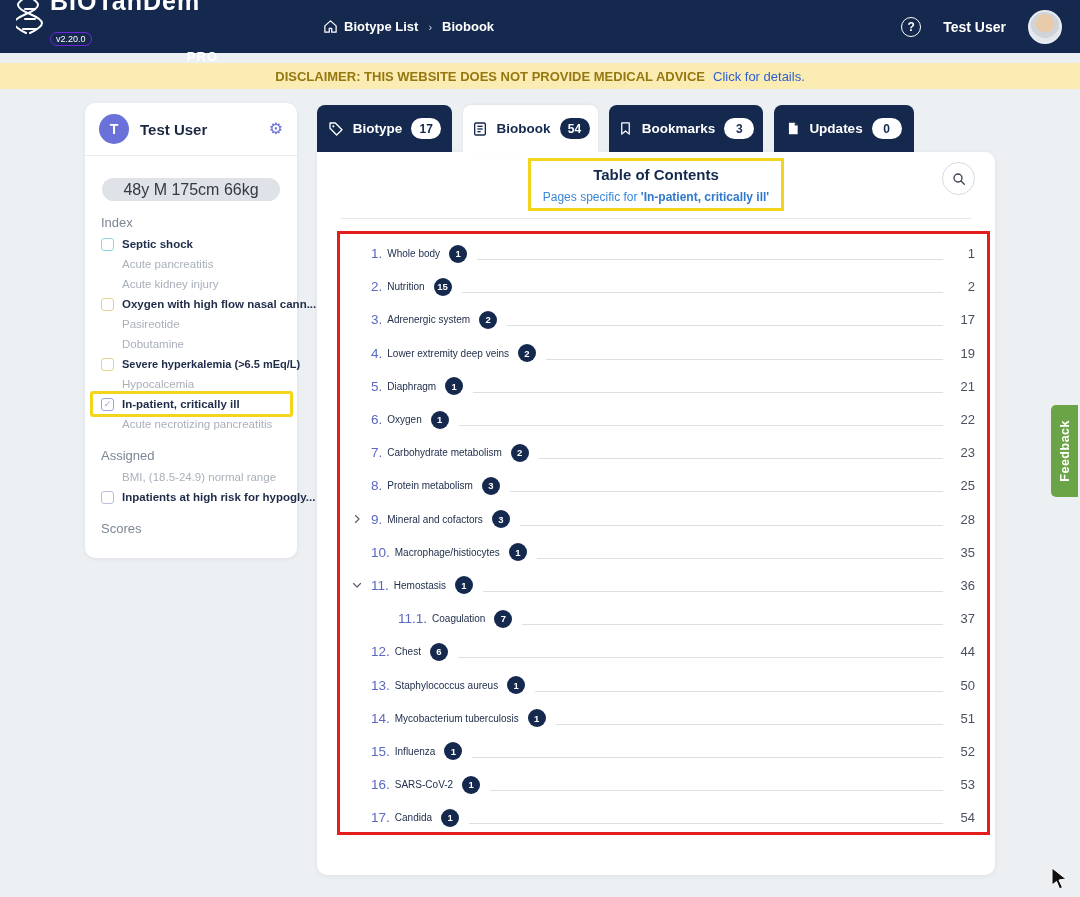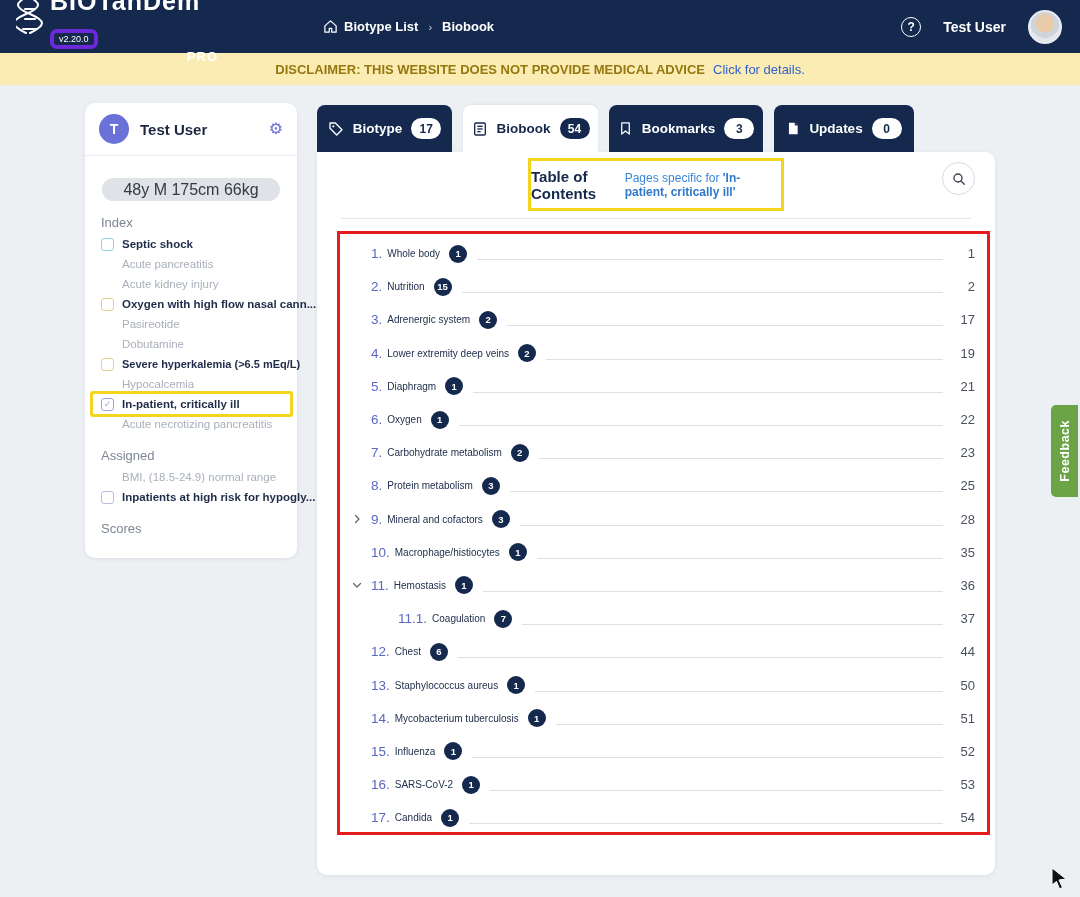--- a/index.html
+++ b/index.html
@@ -7,35 +7,35 @@
   body { font-family:"Liberation Sans", sans-serif; background:#edf0f3; position:relative; }
 
   
   .navbar { position:absolute; left:0; top:0; width:1080px; height:53px; background:#14294d;
             display:flex; align-items:center; color:#fff; z-index:5; }
   .brand { display:flex; align-items:flex-start; margin-left:16px; gap:6px; }
   .dna { margin-top:4px; }
   .brand-text { display:flex; flex-direction:column; }
   .brand-name { font-size:25px; font-weight:bold; letter-spacing:1px; line-height:24px; }
   .brand-sub { display:flex; align-items:center; justify-content:space-between; width:168px; }
-  .ver-badge { font-size:9px; border:4px solid #6d28d9; border-radius:7px; padding:0 5px; line-height:12px; }
+  .ver-badge { font-size:9px; border:1px solid #6d28d9; border-radius:7px; padding:0 5px; line-height:12px; }
   .pro { font-size:13px; font-weight:bold; letter-spacing:1px;margin-top:36px; }
   .breadcrumb { display:flex; align-items:center; gap:10px; margin-left:105px; font-size:13px; }
   .crumb { font-weight:bold; color:#fff; cursor:pointer; display:flex; align-items:center; gap:6px; }
   .crumb-sep { font-size:11px; color:#cfd6e2; }
   .nav-right { margin-left:auto; display:flex; align-items:center; gap:22px; margin-right:18px; }
   .help-circle { width:20px; height:20px; border:1.6px solid #fff; border-radius:50%;
                  display:flex; align-items:center; justify-content:center; font-size:12px; font-weight:bold; cursor:pointer; }
   .nav-user { font-size:14px; font-weight:bold; }
   .avatar-img { width:34px; height:34px; border-radius:50%; cursor:pointer;
                 background:radial-gradient(circle at 50% 38%, #e9cba9 0 38%, #cfd4da 39% 60%, #e3e7ec 61%);
                 border:2px solid #e8ecf2; }
 
   
-  .banner { position:absolute; left:0; top:53px; width:1080px; height:32px; background:#fbecb4;
+  .banner { position:absolute; left:0; top:63px; width:1080px; height:26px; background:#fbecb4;
             display:flex; align-items:center; justify-content:center; gap:8px; font-size:13px; }
   .banner-text { color:#95780f; font-weight:bold; }
   .banner-link { color:#2f5fd0; cursor:pointer; }
 
   
   .side-card { position:absolute; left:85px; top:103px; width:212px; background:#fff;
                border-radius:10px; box-shadow:0 1px 4px rgba(20,40,80,.08); padding-bottom:18px; }
   .side-user { display:flex; align-items:center; padding:11px 14px; border-bottom:1px solid #e8eaef; }
   .side-avatar { width:30px; height:30px; border-radius:50%; background:#6a71d8; color:#fff;
                  display:flex; align-items:center; justify-content:center; font-size:14px; font-weight:bold; }
@@ -69,21 +69,21 @@
   .tab-badge { background:#fff; color:#14294d; border-radius:11px; min-width:30px; height:21px;
                display:flex; align-items:center; justify-content:center; font-size:12px; font-weight:bold; padding:0 6px; }
   .tab.active { background:#fff; color:#14294d; box-shadow:0 -1px 3px rgba(20,40,80,.06); }
   .tab.active .tab-badge { background:#14294d; color:#fff; }
   .tab-w1{width:135px;} .tab-w2{width:135px;} .tab-w3{width:154px;} .tab-w4{width:140px;}
 
   
   .panel { position:absolute; left:317px; top:152px; width:678px; height:723px; background:#fff;
            border-radius:0 10px 10px 10px; box-shadow:0 1px 5px rgba(20,40,80,.08); }
   .toc-head-box { position:absolute; left:50%; transform:translateX(-50%); top:6px; width:256px; height:53px;
-                  border:3px solid #f2d51c; display:flex; flex-direction:row; align-items:center; justify-content:center; gap:7px; }
+                  border:3px solid #f2d51c; display:flex; flex-direction:column; align-items:center; justify-content:center; gap:7px; }
   .toc-title { font-size:15px; font-weight:bold; color:#14294d; }
   .toc-subtitle { font-size:12px; color:#3a86d8; }
   .toc-subtitle b { color:#2f78cc; }
   .search-btn { position:absolute; right:20px; top:10px; width:33px; height:33px; border-radius:50%;
                 border:1px solid #d6dae0; background:#fff; display:flex; align-items:center; justify-content:center; cursor:pointer; }
   .panel-divider { position:absolute; left:24px; right:24px; top:66px; border-top:1px solid #e3e6ea; }
 
   .red-box { position:absolute; left:20px; top:79px; width:653px; height:604px; border:3px solid #e51c1c; padding:3px 12px 0 10px; }
   .toc-row { position:relative; height:33.2px; display:flex; align-items:center; padding-left:21px; cursor:pointer; }
   .toc-row.sub { padding-left:48px; }

